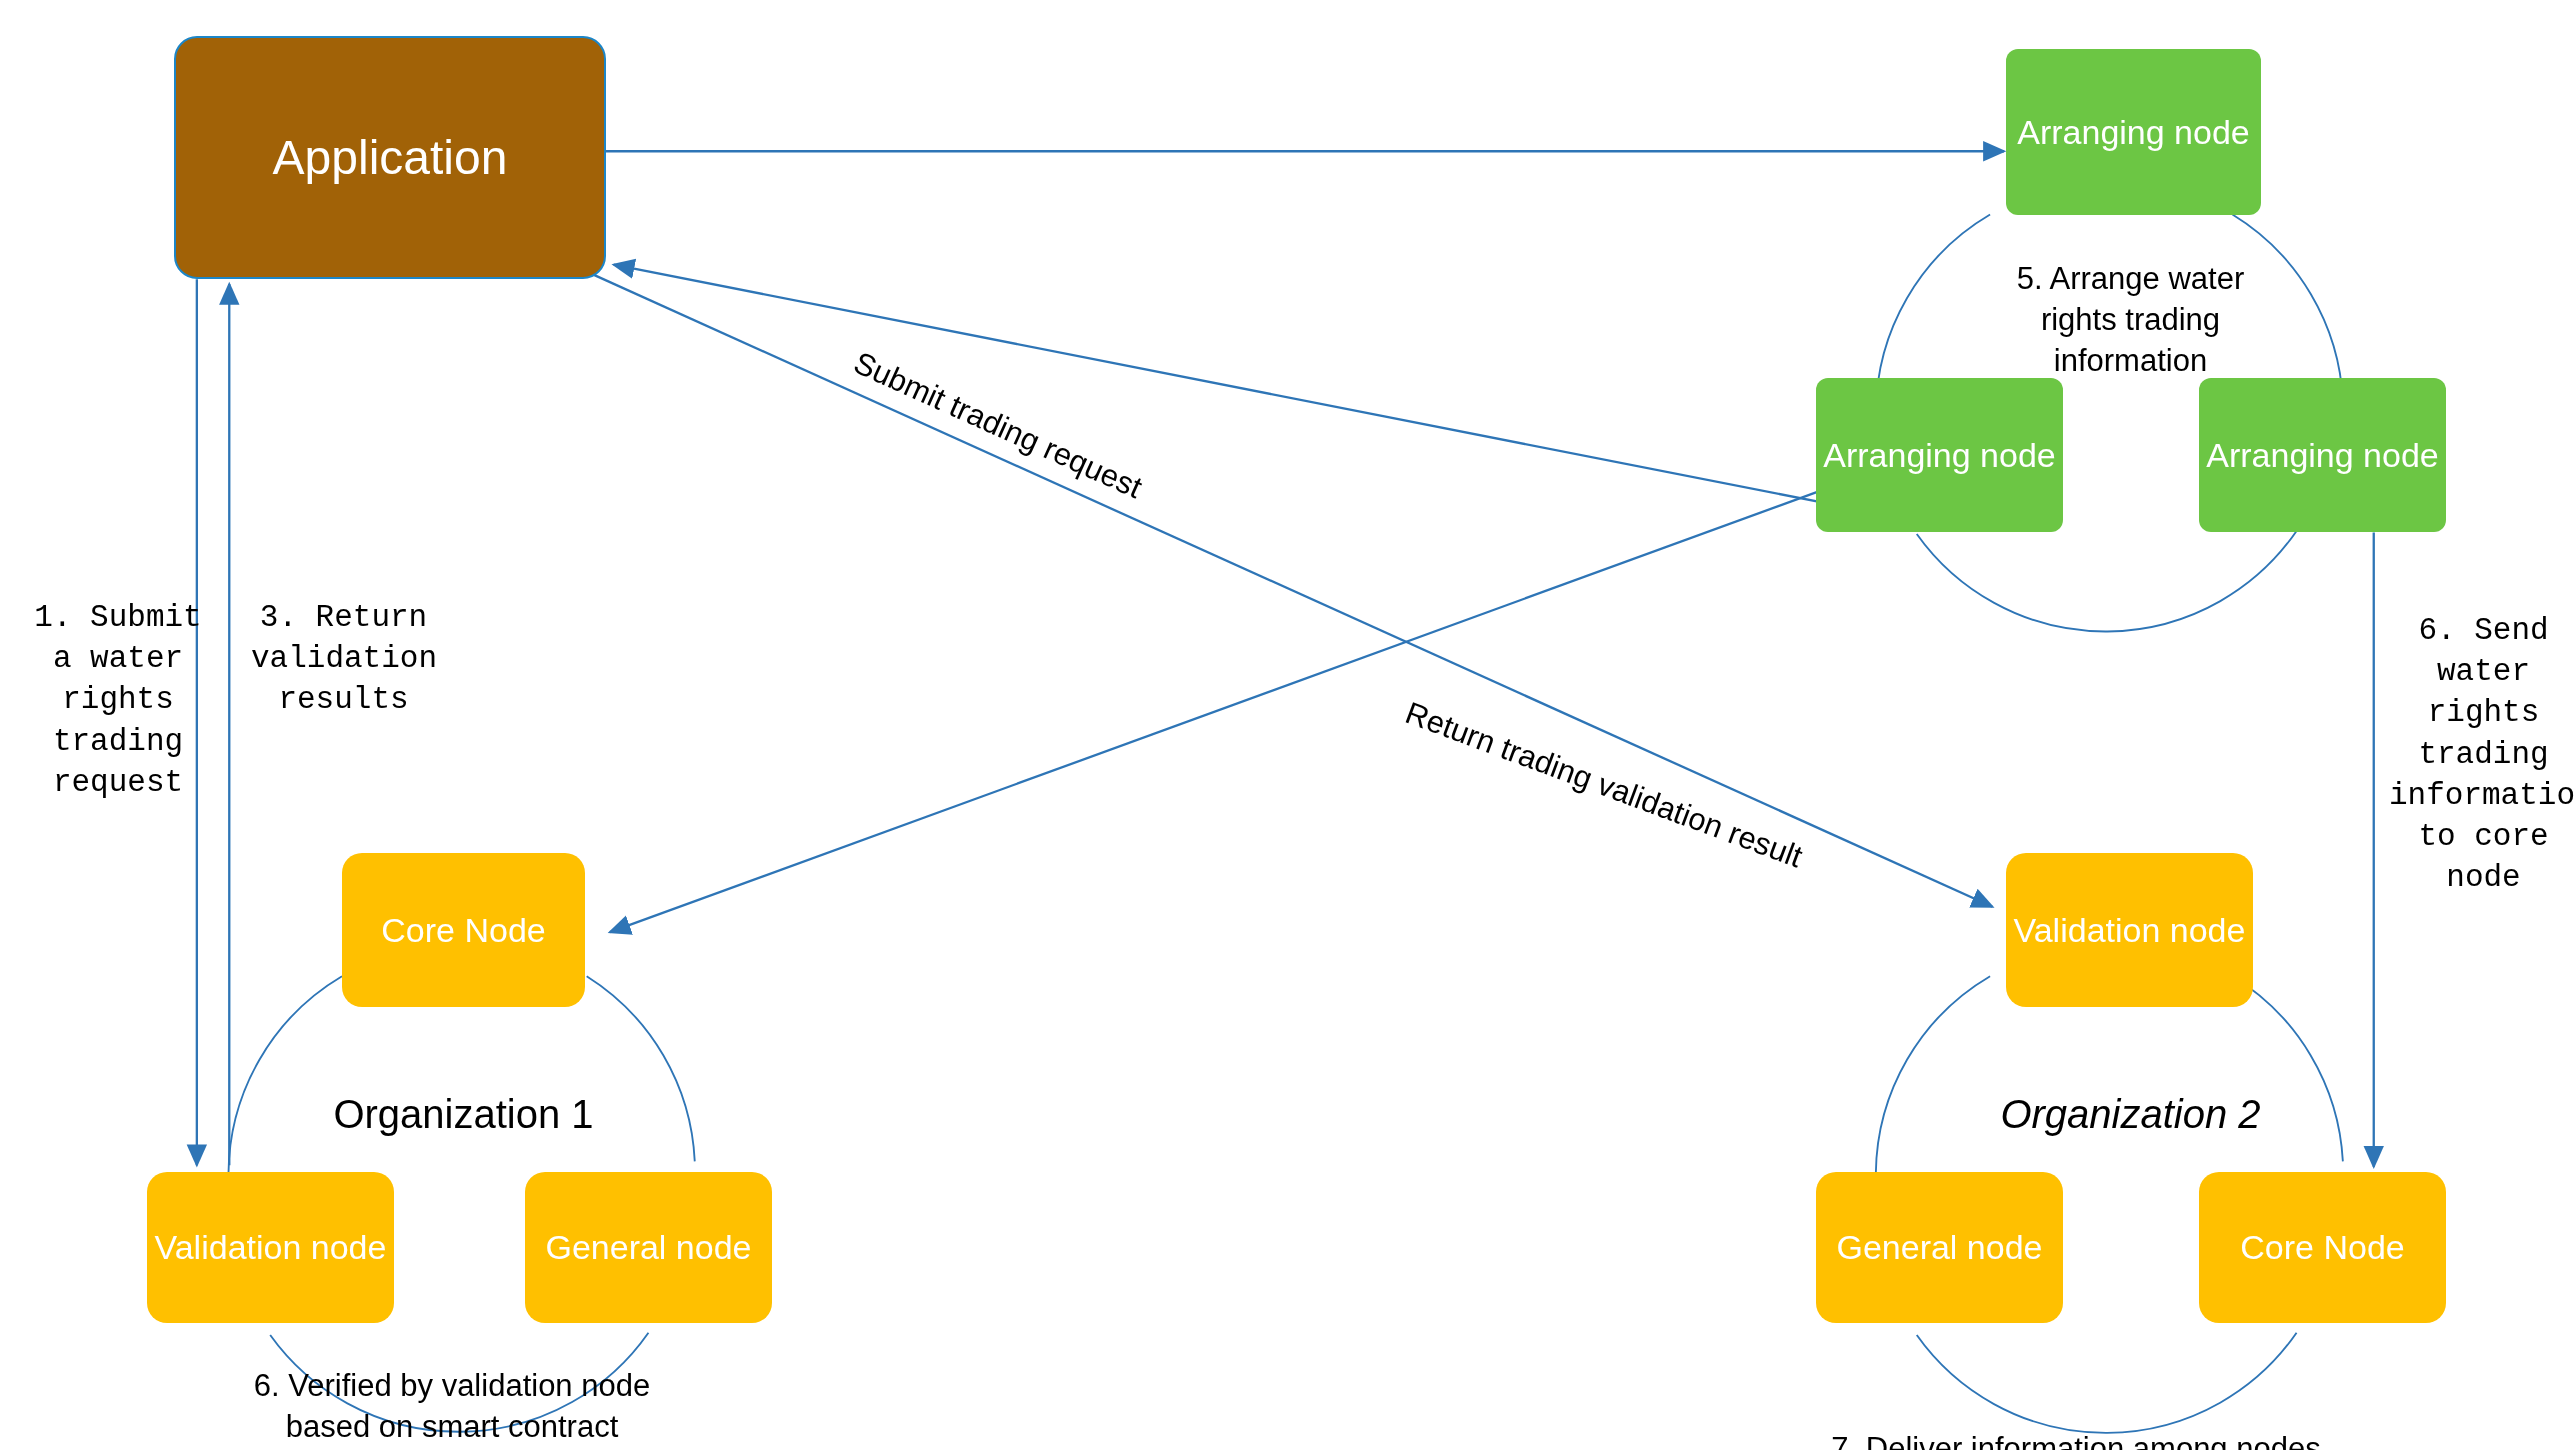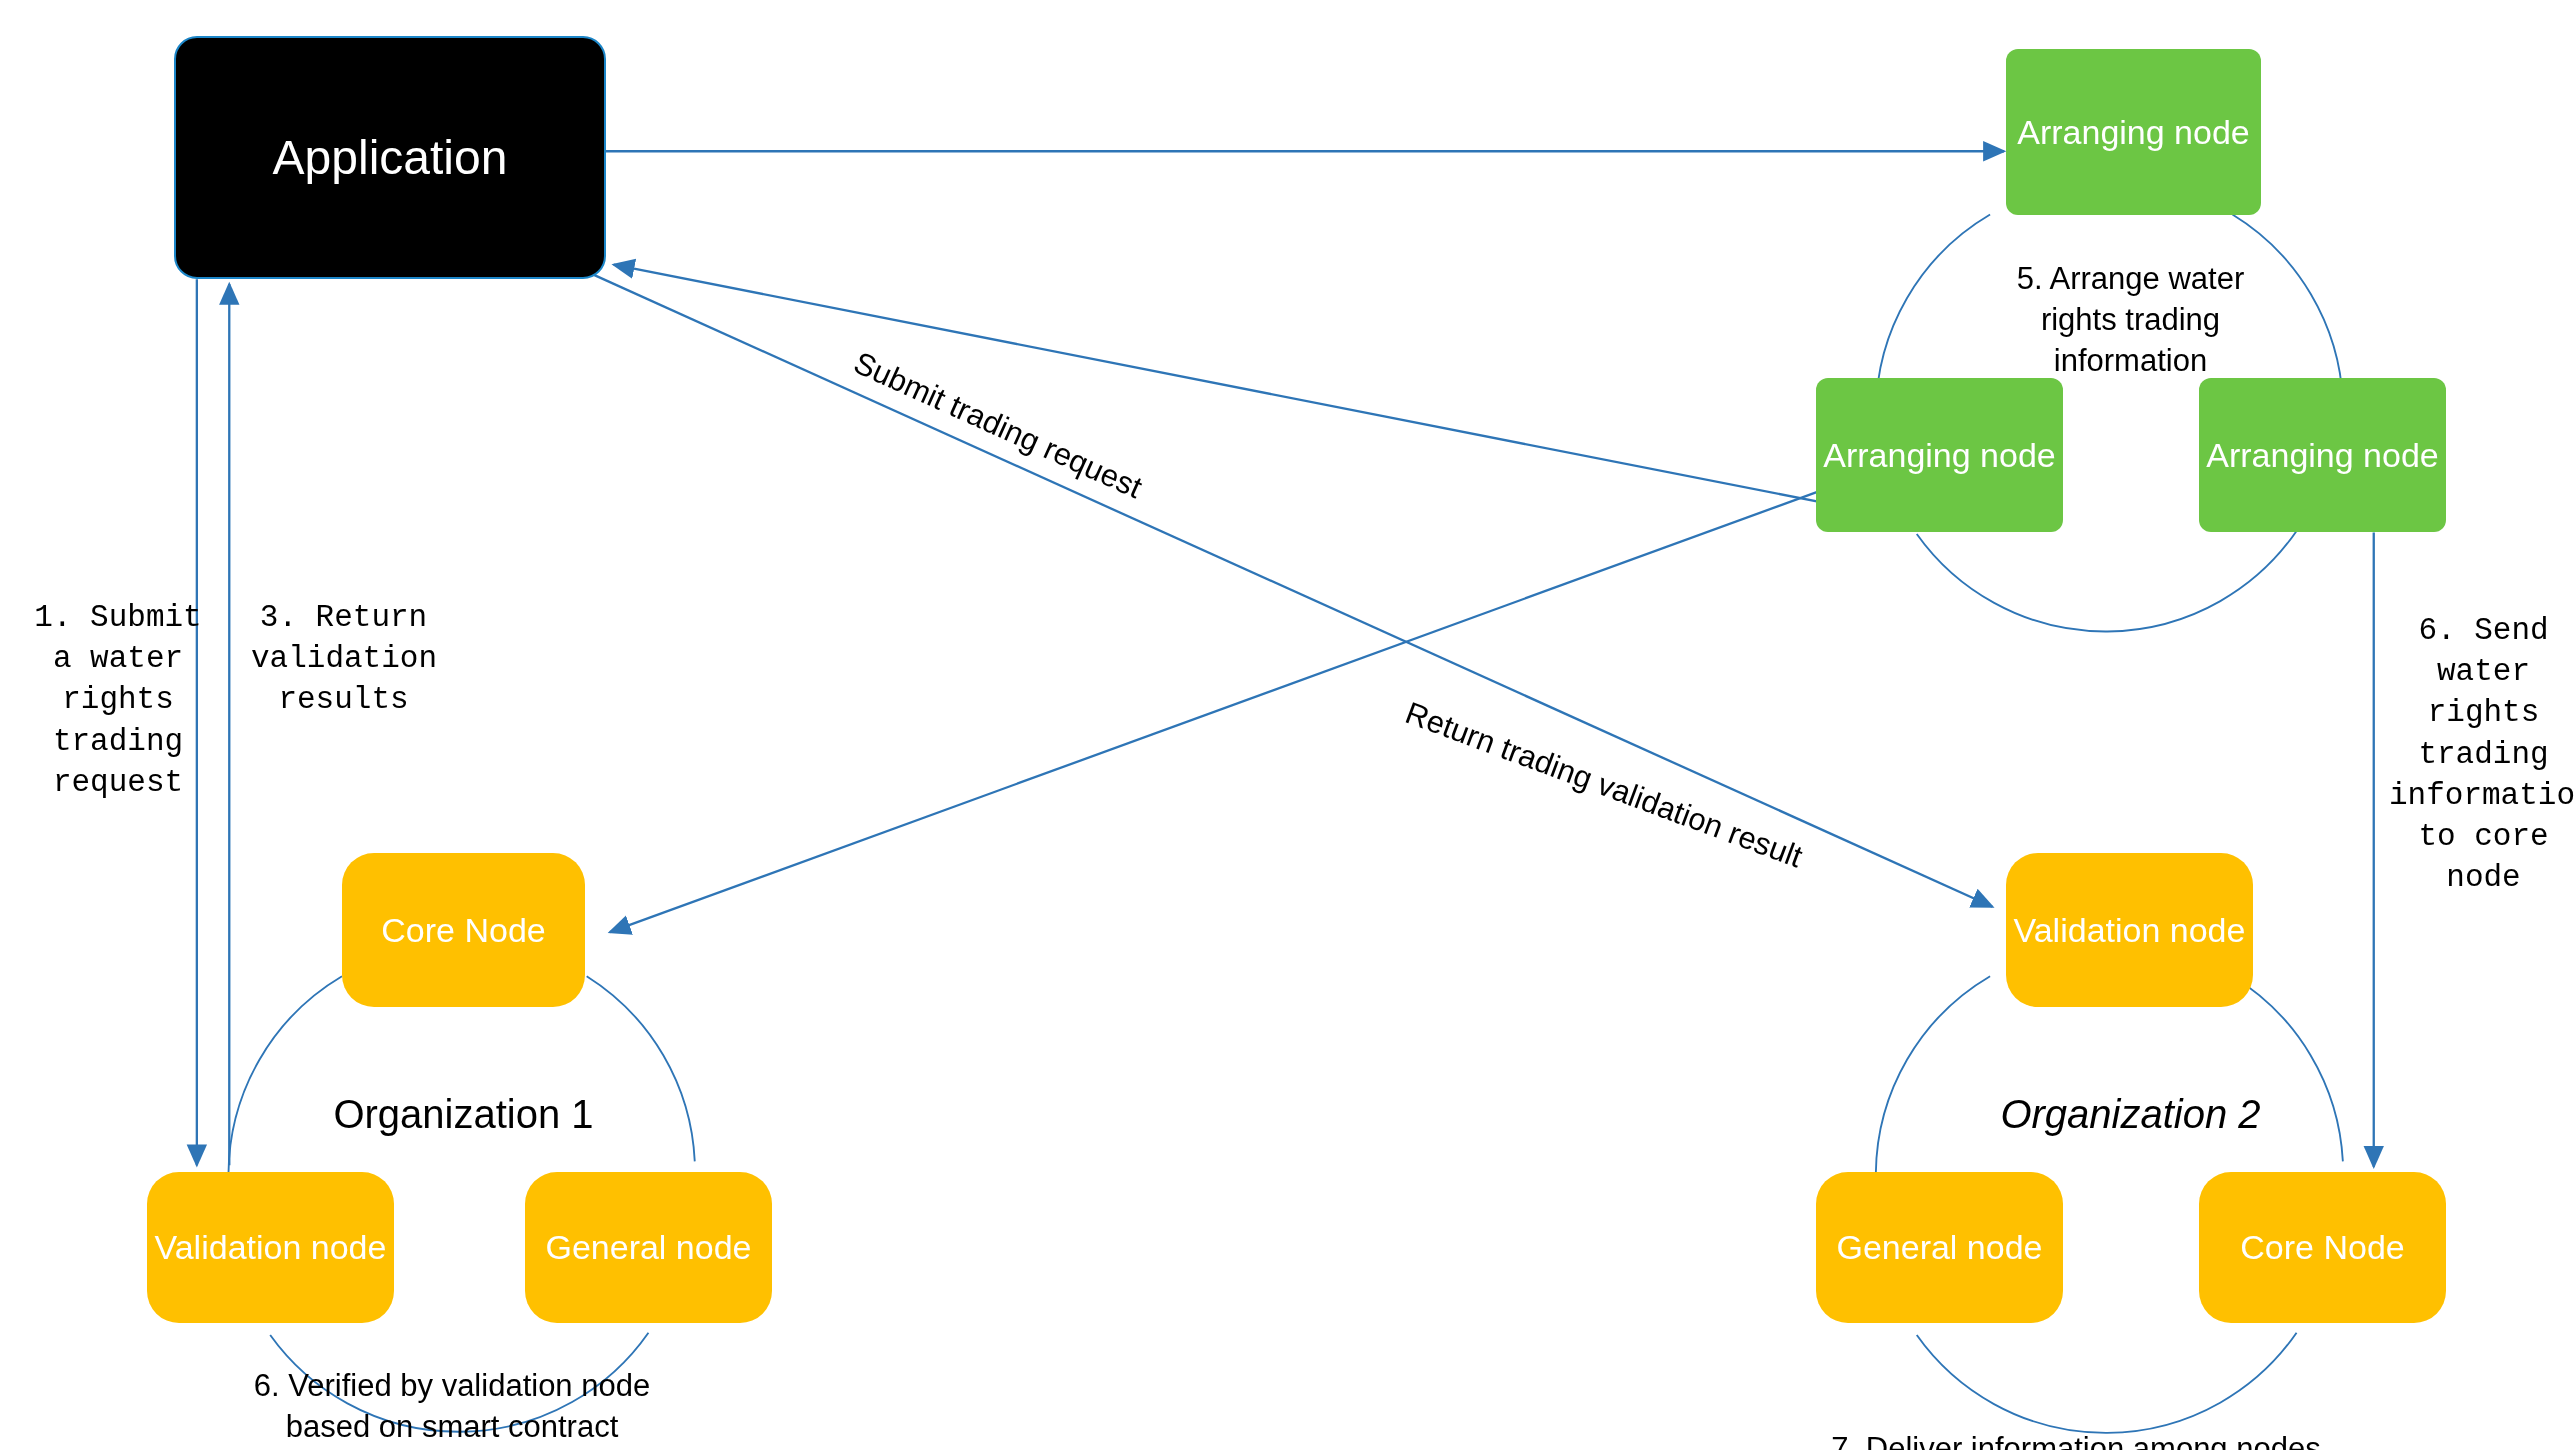--- a/index.html
+++ b/index.html
@@ -30,33 +30,33 @@
     display: flex;
     align-items: center;
     justify-content: center;
     text-align: center;
     color: #ffffff;
     line-height: 1.12;
     user-select: none;
   }
   .node span { display: block; width: 100%; }
   .node-app {
-    background: #000000;
+    background: #a16207;
     border: 2.3px solid #1C86C8;
     border-radius: 23px;
     font-size: 48px;
   }
   .node-green {
     background: #6CC644;
     border-radius: 12px;
     font-size: 34px;
   }
   .node-orange {
     background: #FFC000;
-    border-radius: 32px;
+    border-radius: 20px;
     font-size: 34px;
   }
   .caption {
     position: absolute;
     color: #000000;
     font-size: 31px;
     line-height: 1.33;
     white-space: pre-line;
     user-select: none;
   }

